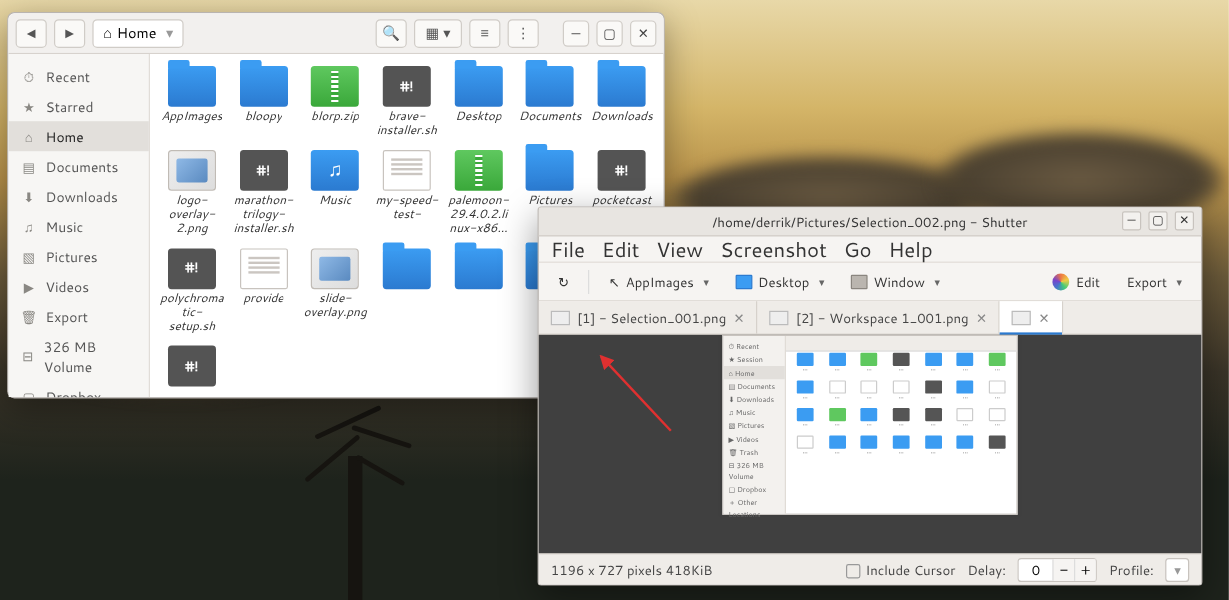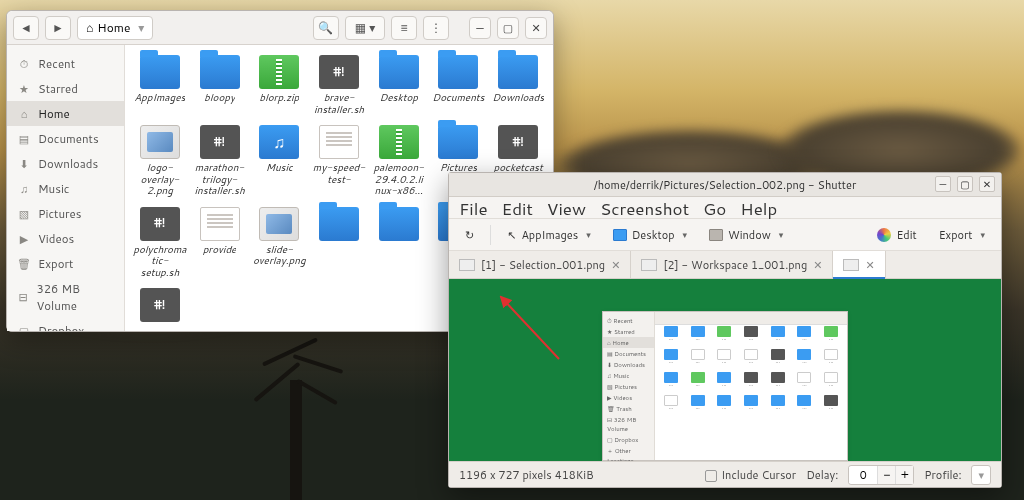--- a/index.html
+++ b/index.html
@@ -77,21 +77,21 @@
 
 .shutter .tabs{height:28px;display:flex;align-items:stretch;border-bottom:1px solid #d6d1cb;background:#efece8;font-size:11px;}
 .shutter .tab{display:flex;align-items:center;gap:6px;padding:0 10px;border-right:1px solid #d6d1cb;color:#444;cursor:pointer;position:relative;}
 .shutter .tab .x{font-size:11px;color:#888;cursor:pointer;}
 .shutter .tab.active{background:#fff;}
 .shutter .tab.active::after{content:"";position:absolute;left:0;right:0;bottom:-1px;height:2px;background:#2b7ad0;}
 .shutter .tab .mini{width:16px;height:12px;background:#eee;border:1px solid #bbb;}
 .shutter .tab.session{background:#cfcac3;color:#222;font-weight:400;}
 .shutter .tab.session::before{content:"≡";margin-right:5px;}
 
-.shutter .content{flex:1;background:#15803d;display:flex;align-items:flex-end;justify-content:center;position:relative;overflow:hidden;}
+.shutter .content{flex:1;background:#404040;display:flex;align-items:flex-start;justify-content:center;position:relative;overflow:hidden;}
 .shutter .arrow{position:absolute;left:40px;top:10px;width:80px;height:80px;pointer-events:none;}
 .shutter .preview{width:246px;height:150px;border:1px solid #c8c3be;background:#fff;box-shadow:0 1px 4px rgba(0,0,0,.1);display:flex;}
 .shutter .preview .psb{width:52px;background:#f3f1ee;border-right:1px solid #e0dcd6;padding:3px 0;}
 .shutter .preview .psb div{font-size:6px;color:#666;padding:1px 4px;display:flex;gap:3px;align-items:center;}
 .shutter .preview .pgrid{flex:1;display:grid;grid-template-columns:repeat(7,1fr);grid-auto-rows:22px;gap:1px;padding:14px 3px 3px;position:relative;}
 .shutter .preview .pgrid::before{content:"";position:absolute;top:0;left:0;right:0;height:12px;background:#efece8;border-bottom:1px solid #ddd;}
 .shutter .preview .pi{display:flex;flex-direction:column;align-items:center;font-size:5px;color:#444;line-height:1;}
 .shutter .preview .pico{width:14px;height:11px;margin-bottom:1px;border-radius:1px;}
 .shutter .preview .pico.f{background:#3b9cf2;}
 .shutter .preview .pico.d{background:#fff;border:1px solid #ccc;}
@@ -346,21 +346,21 @@
           <marker id="ah" markerWidth="6" markerHeight="6" refX="5" refY="3" orient="auto">
             <path d="M0,0 L6,3 L0,6 Z" fill="#e03030"></path>
           </marker>
         </defs>
       <line x1="70" y1="70" x2="12" y2="8" stroke="#e03030" stroke-width="2" marker-end="url(#ah)"></line>
     </svg>
 
     <div class="preview">
       <div class="psb">
         <div>⏱ Recent</div>
-          <div>★ Starred</div>
+          <div>★ Session</div>
           <div style="background:#e2dfdb">⌂ Home</div>
         <div>▤ Documents</div>
           <div>⬇ Downloads</div>
           <div>♫ Music</div>
           <div>▧ Pictures</div>
         <div>▶ Videos</div>
           <div>🗑 Trash</div>
           <div>⊟ 326 MB Volume</div>
           <div>▢ Dropbox</div>
           <div>＋ Other Locations</div>

